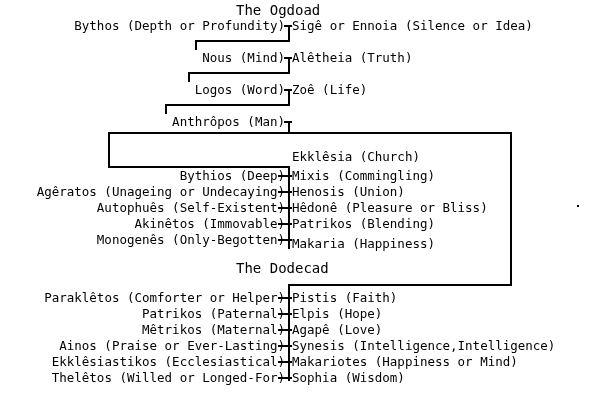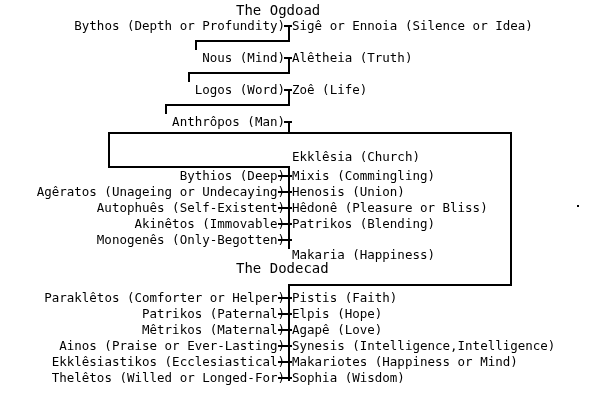--- a/index.html
+++ b/index.html
@@ -125,21 +125,21 @@
 
   <div class="cell-left" style="top:200px;">Autophuês (Self-Existent)</div>
   <div class="cell-right" style="top:200px;">Hêdonê (Pleasure or Bliss)</div>
   <div class="ln h" style="left:278px; top:207px; width:14px;"></div>
 
   <div class="cell-left" style="top:216px;">Akinêtos (Immovable)</div>
   <div class="cell-right" style="top:216px;">Patrikos (Blending)</div>
   <div class="ln h" style="left:278px; top:223px; width:14px;"></div>
 
   <div class="cell-left" style="top:232px;">Monogenês (Only-Begotten)</div>
-  <div class="cell-right" style="top:247px;">Makaria (Happiness)</div>
+  <div class="cell-right" style="top:236px;">Makaria (Happiness)</div>
   <div class="ln h" style="left:278px; top:239px; width:14px;"></div>
 
   <div class="hdr" style="left:236px; top:260px;">The Dodecad</div>
 
   <div class="ln h" style="left:288px; top:284px; width:224px;"></div>
 
   <div class="ln v" style="left:288px; top:284px; height:97px;"></div>
 
   <div class="cell-left" style="top:290px;">Paraklêtos (Comforter or Helper)</div>
   <div class="cell-right" style="top:290px;">Pistis (Faith)</div>

